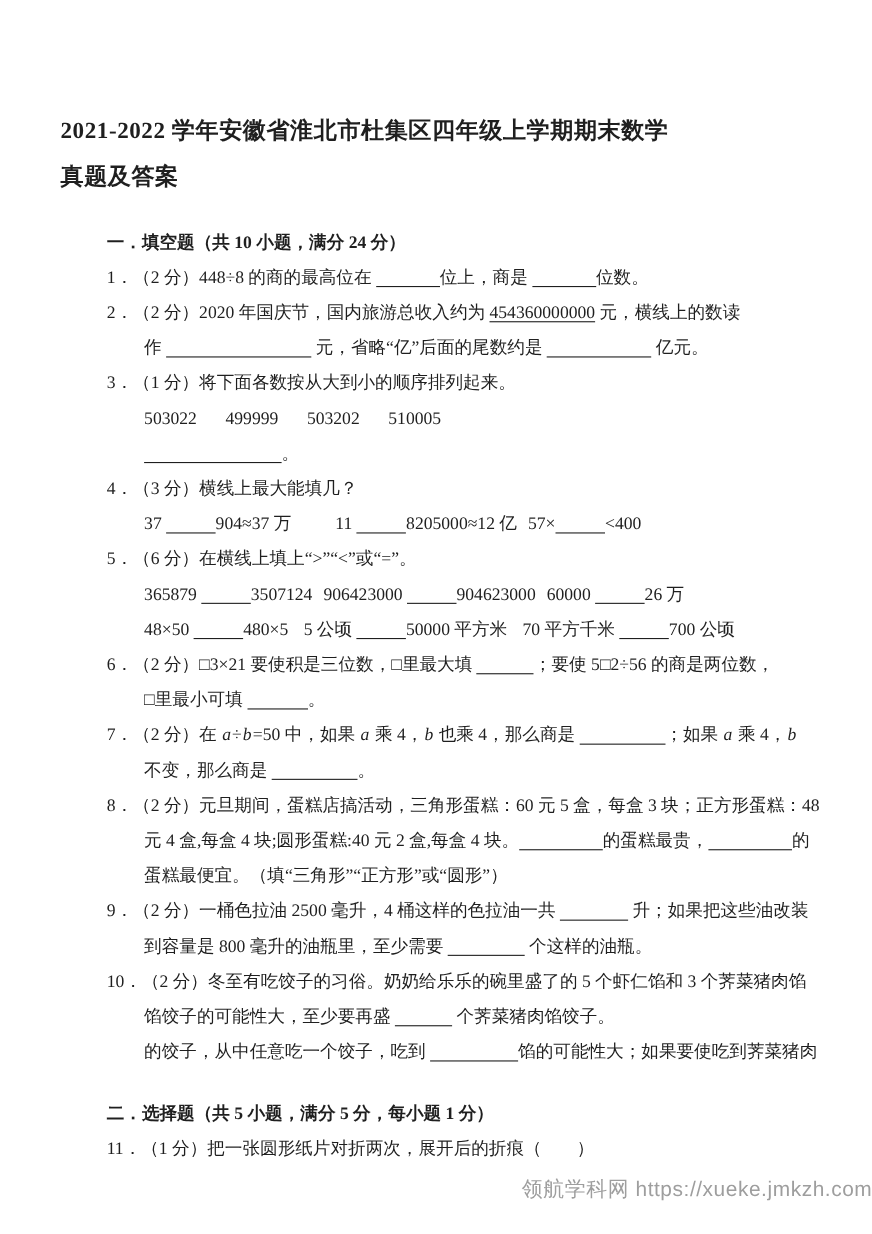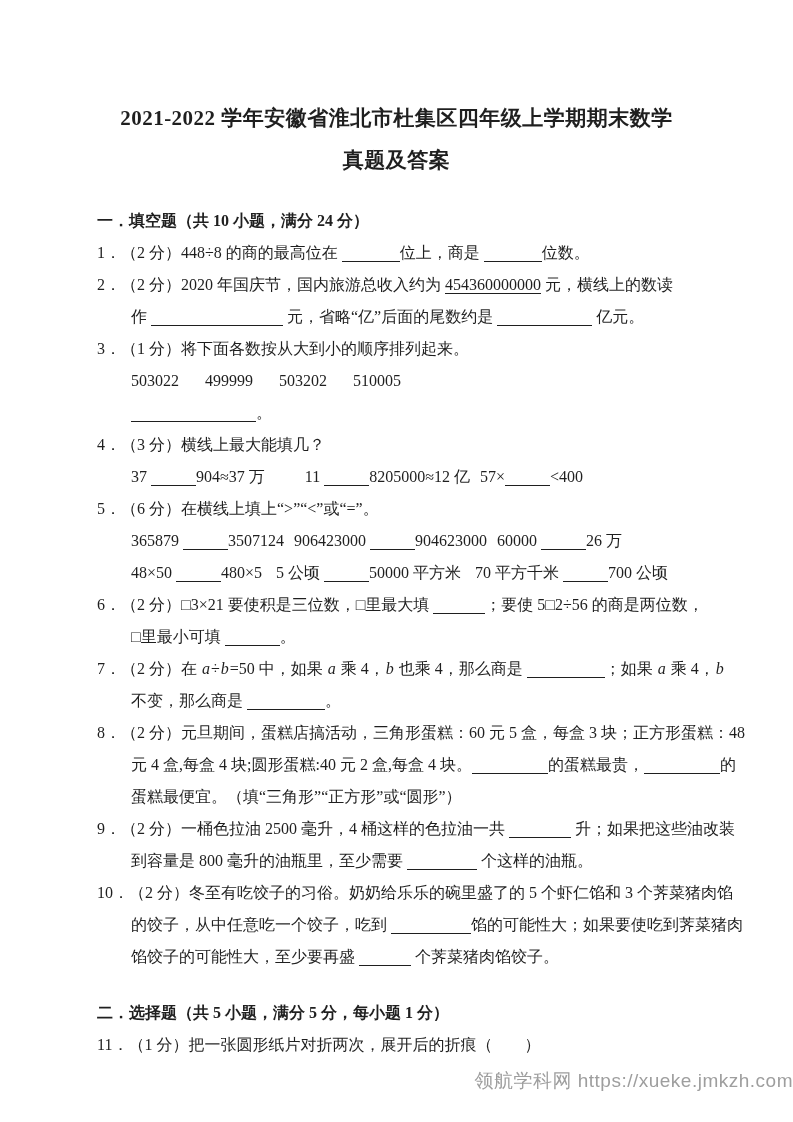--- a/index.html
+++ b/index.html
@@ -8,21 +8,21 @@
     width:793px; height:1122px;
     margin:0 auto;
     background:#ffffff;
     font-family:"Liberation Serif","DejaVu Serif",serif;
     color:#1f1f1f;
     overflow:hidden;
   }
   .title {
     margin:0 55px;
     padding-top:97px;
-    text-align:center;
+    text-align:left;
     font-size:21px;
     font-weight:bold;
     line-height:42px;
   }
   .title .tl { display:block; letter-spacing:0.5px; }
   .doc-body {
     margin-top:5px;
     padding-left:97px;
     padding-right:20px;
   }
@@ -77,19 +77,19 @@
       <div class="line"><span class="">6．（2 分）□3×21 要使积是三位数，□里最大填 </span><span class="blank" style="width: 52px;"></span><span class="">；要使 5□2÷56 的商是两位数，</span></div>
       <div class="line indent"><span class="">□里最小可填 </span><span class="blank" style="width: 55px;"></span><span class="">。</span></div>
       <div class="line"><span class="">7．（2 分）在 </span><span class="it ">a</span><span class="">÷</span><span class="it ">b</span><span class="">=50 中，如果 </span><span class="it ">a</span><span class=""> 乘 4，</span><span class="it ">b</span><span class=""> 也乘 4，那么商是 </span><span class="blank" style="width: 78px;"></span><span class="">；如果 </span><span class="it ">a</span><span class=""> 乘 4，</span><span class="it ">b</span></div>
       <div class="line indent"><span class="">不变，那么商是 </span><span class="blank" style="width: 78px;"></span><span class="">。</span></div>
       <div class="line"><span class="">8．（2 分）元旦期间，蛋糕店搞活动，三角形蛋糕：60 元 5 盒，每盒 3 块；正方形蛋糕：48</span></div>
       <div class="line indent"><span class="">元 4 盒,每盒 4 块;圆形蛋糕:40 元 2 盒,每盒 4 块。</span><span class="blank" style="width: 76px;"></span><span class="">的蛋糕最贵，</span><span class="blank" style="width: 76px;"></span><span class="">的</span></div>
       <div class="line indent"><span class="">蛋糕最便宜。（填“三角形”“正方形”或“圆形”）</span></div>
       <div class="line"><span class="">9．（2 分）一桶色拉油 2500 毫升，4 桶这样的色拉油一共 </span><span class="blank" style="width: 62px;"></span><span class=""> 升；如果把这些油改装</span></div>
       <div class="line indent"><span class="">到容量是 800 毫升的油瓶里，至少需要 </span><span class="blank" style="width: 70px;"></span><span class=""> 个这样的油瓶。</span></div>
       <div class="line"><span class="">10．（2 分）冬至有吃饺子的习俗。奶奶给乐乐的碗里盛了的 5 个虾仁馅和 3 个荠菜猪肉馅</span></div>
+      <div class="line indent"><span class="">馅饺子的可能性大，至少要再盛 </span><span class="blank" style="width: 52px;"></span><span class=""> 个荠菜猪肉馅饺子。</span></div>
       <div class="line indent"><span class="">的饺子，从中任意吃一个饺子，吃到 </span><span class="blank" style="width: 80px;"></span><span class="">馅的可能性大；如果要使吃到荠菜猪肉</span></div>
-      <div class="line indent"><span class="">馅饺子的可能性大，至少要再盛 </span><span class="blank" style="width: 52px;"></span><span class=""> 个荠菜猪肉馅饺子。</span></div>
       <div class="line bold"><span class="">二．选择题（共 5 小题，满分 5 分，每小题 1 分）</span></div>
       <div class="line"><span class="">11．（1 分）把一张圆形纸片对折两次，展开后的折痕（　　）</span></div>
     </div>
   <div class="watermark" style="color: rgb(158, 158, 158);">领航学科网 https://xueke.jmkzh.com</div>
 </div>
 
 </body></html>

